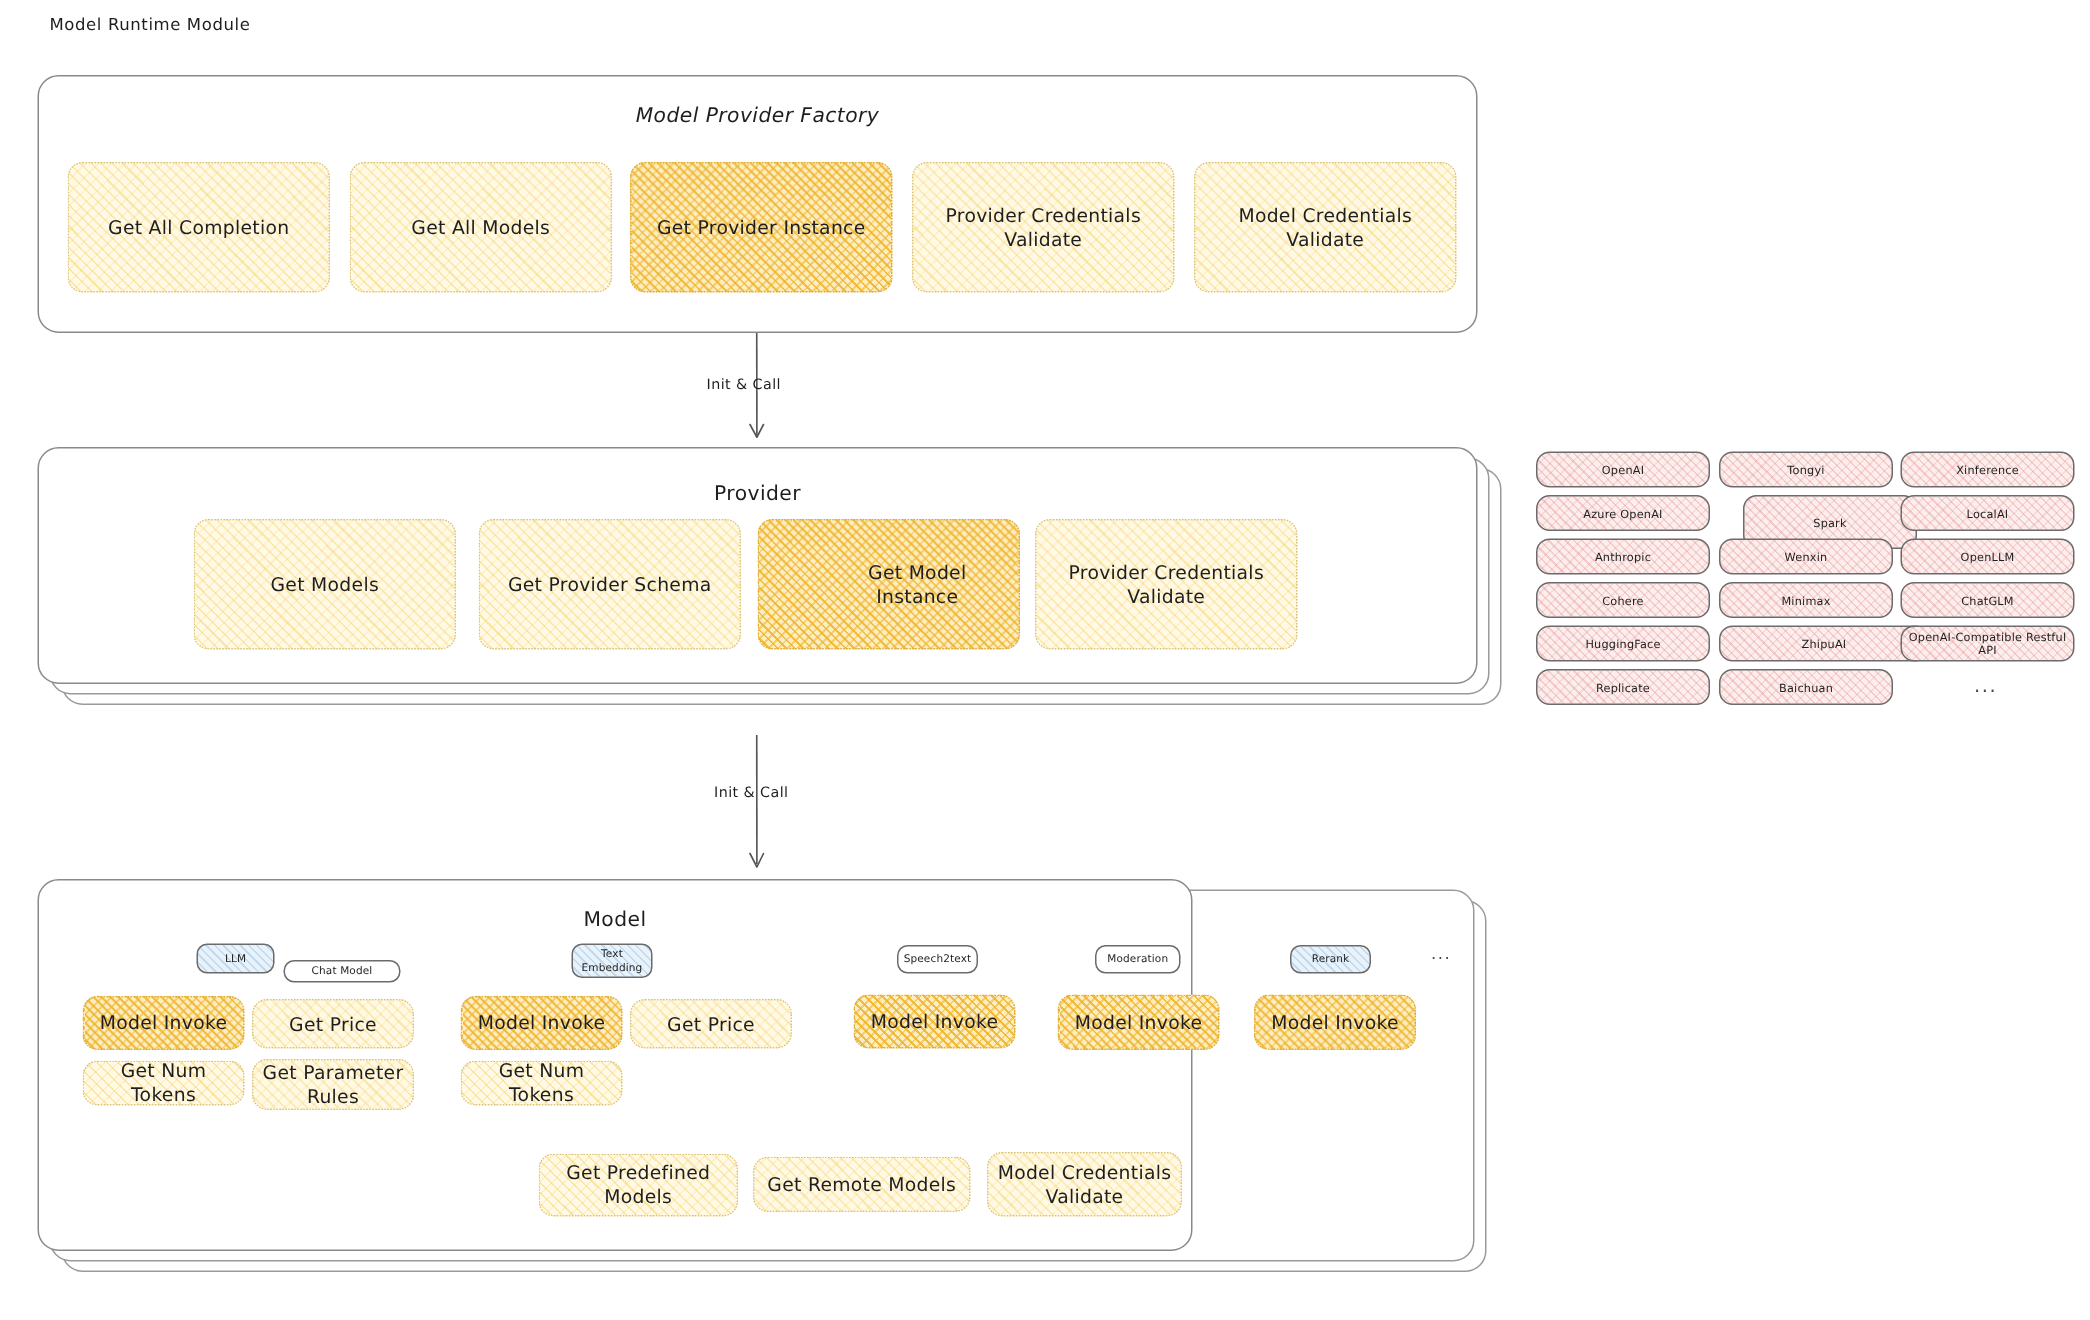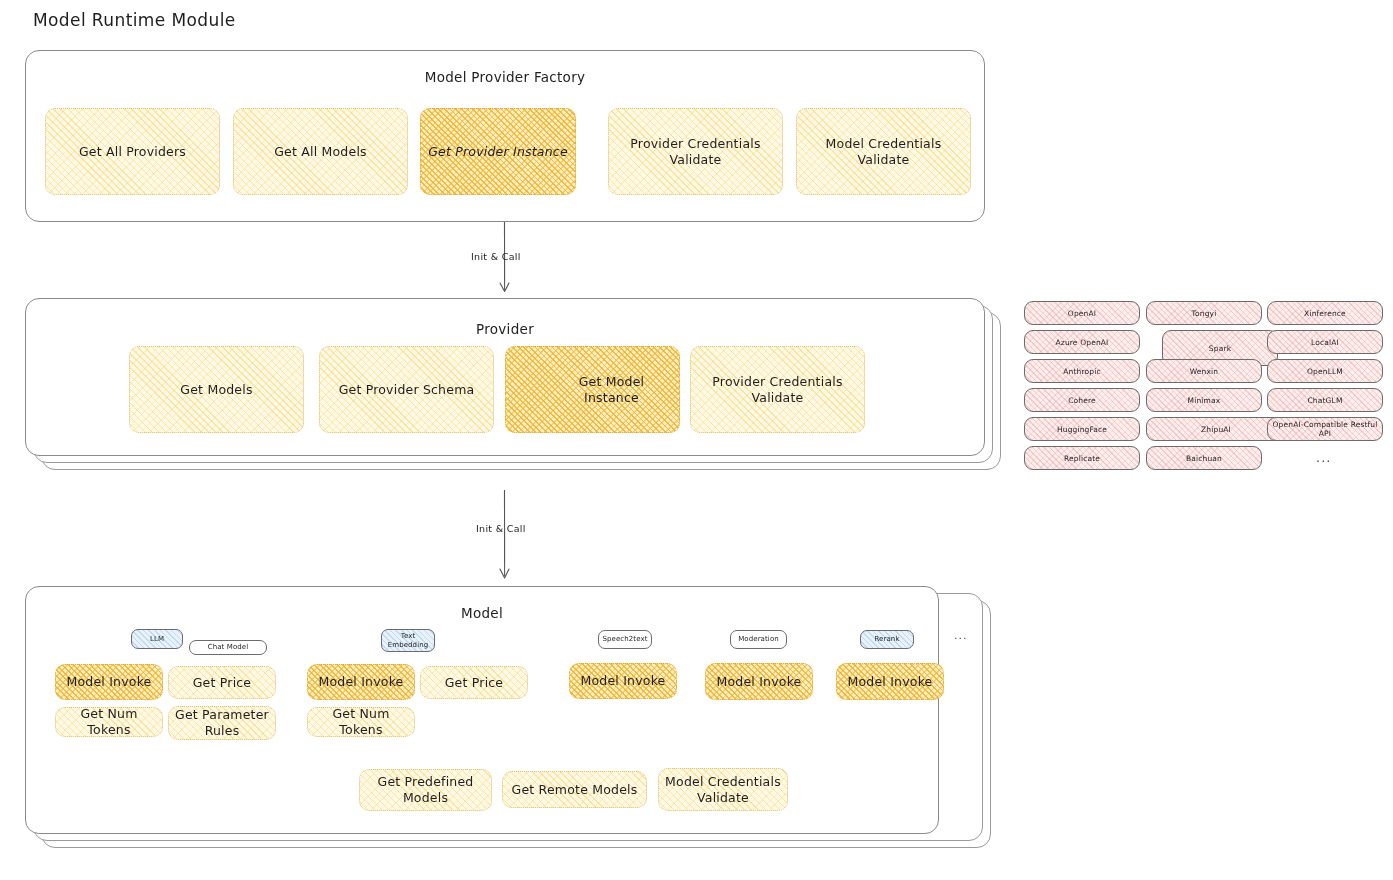--- a/index.html
+++ b/index.html
@@ -14,21 +14,21 @@
     overflow: hidden;
     font-family: "DejaVu Sans", sans-serif;
     color: #1e1e1e;
   }
 
   
   .page-title {
     position: absolute;
     left: 33px;
     top: 10px;
-    font-size: 17px;
+    font-size: 11px;
     letter-spacing: 0.4px;
     color: #1e1e1e;
     white-space: nowrap;
   }
 
   
   .container {
     position: absolute;
     background: #ffffff;
     border: 1.1px solid #8a8a8a;
@@ -152,25 +152,25 @@
     color: #4a4a4a;
     letter-spacing: 1px;
   }
 </style>
 </head>
 <body>
 
 <div class="page-title">Model Runtime Module</div>
 
 <div class="container" style="left:25px; top:50px; width:960px; height:172px;">
-  <div class="container-title" style="top:18px;">Model Provider Factory</div>
-
-  <div class="hbox fill-amber-light" style="left:19px; top:57px; width:175px; height:87px;">Get All Providers</div>
+  <div class="container-title" style="top:18px;font-style:italic;">Model Provider Factory</div>
+
+  <div class="hbox fill-amber-light" style="left:19px; top:57px; width:175px; height:87px;">Get All Completion</div>
   <div class="hbox fill-amber-light" style="left:207px; top:57px; width:175px; height:87px;">Get All Models</div>
-  <div class="hbox fill-amber-strong" style="left:394px; top:57px; width:156px; height:87px;font-style:italic;">Get Provider Instance</div>
+  <div class="hbox fill-amber-strong" style="left:394px; top:57px; width:175px; height:87px;">Get Provider Instance</div>
   <div class="hbox fill-amber-light" style="left:582px; top:57px; width:175px; height:87px;">Provider Credentials Validate</div>
   <div class="hbox fill-amber-light" style="left:770px; top:57px; width:175px; height:87px;">Model Credentials Validate</div>
 </div>
 
 <div class="arrow-wrap" style="left:495px; top:222px; width:20px; height:78px;">
   <svg width="20" height="78" viewBox="0 0 20 78">
     <path d="M9.5 0 L9.6 68" stroke="#555" stroke-width="1.1" fill="none"></path>
     <path d="M5 61 L9.6 69.5 L14 61" stroke="#555" stroke-width="1.1" fill="none" stroke-linecap="round" stroke-linejoin="round"></path>
   </svg>
 </div>
@@ -216,21 +216,21 @@
   <svg width="20" height="96" viewBox="0 0 20 96">
     <path d="M9.5 0 L9.6 86" stroke="#555" stroke-width="1.1" fill="none"></path>
     <path d="M5 79 L9.6 88 L14 79" stroke="#555" stroke-width="1.1" fill="none" stroke-linecap="round" stroke-linejoin="round"></path>
   </svg>
 </div>
 <div class="arrow-label" style="left:476px; top:523px;">Init &amp; Call</div>
 
 <div class="stack-layer" style="left:41px; top:600px; width:950px; height:248px;"></div>
 <div class="stack-layer" style="left:33px; top:593px; width:950px; height:248px;"></div>
 
-<div class="container" style="left:25px; top:586px; width:914px; height:248px; z-index:2;">
+<div class="container" style="left:25px; top:586px; width:770px; height:248px; z-index:2;">
   <div class="container-title" style="top:18px;">Model</div>
 
   <div class="chip fill-blue" style="left:105px; top:42px; width:52px; height:20px;">LLM</div>
   <div class="chip fill-white" style="left:163px; top:36px; width:78px; height:15px;margin-top:46px;">Completion Model</div>
   <div class="chip fill-white" style="left:163px; top:53px; width:78px; height:15px;">Chat Model</div>
 
   <div class="hbox fill-amber-strong" style="left:29px; top:77px; width:108px; height:36px;">Model Invoke</div>
   <div class="hbox fill-amber-light" style="left:142px; top:79px; width:108px; height:33px;">Get Price</div>
   <div class="hbox fill-amber-light" style="left:29px; top:120px; width:108px; height:30px;">Get Num Tokens</div>
   <div class="hbox fill-amber-light" style="left:142px; top:119px; width:108px; height:34px;">Get Parameter Rules</div>

